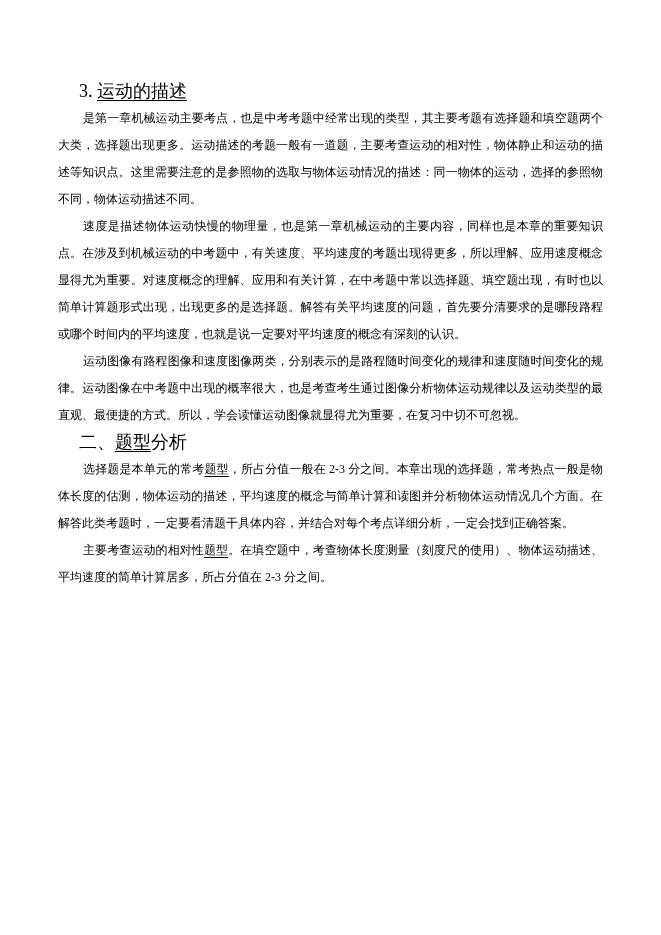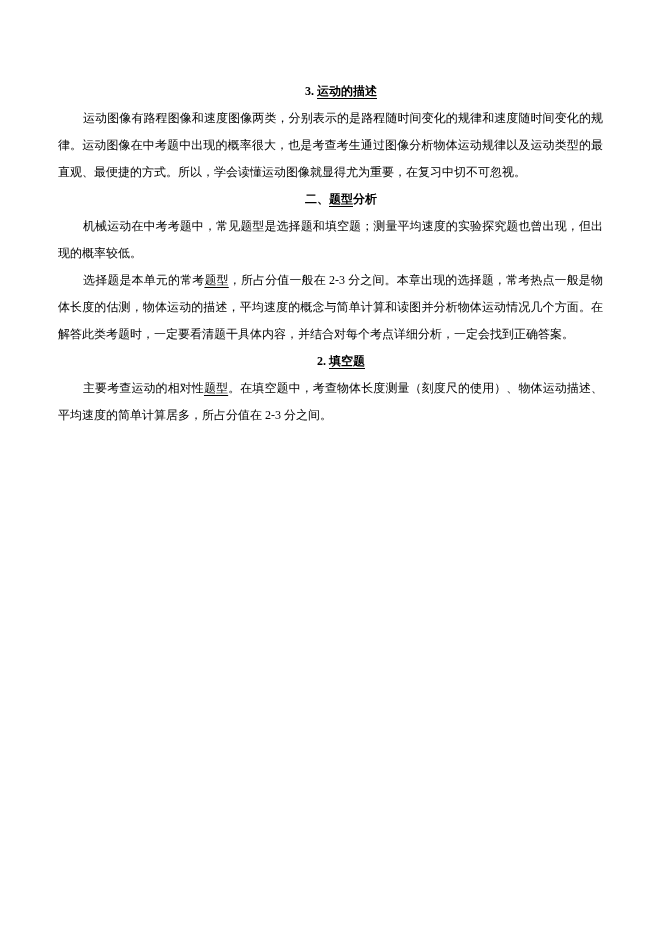--- a/index.html
+++ b/index.html
@@ -24,55 +24,55 @@
     font-size: 12px;
     line-height: 27px;
     color: #000000;
     text-align: justify;
   }
   .doc > * + * {
     margin-top: 9px;
   }
   .hd {
     margin: 0;
-    font-size: 12px;
-    font-weight: bold;
+    font-size: 18px;
+    font-weight: normal;
     line-height: 27px;
     text-indent: 21px;
-    text-align: center;
+    text-align: left;
   }
   .para {
     margin: 0;
     text-indent: 25px;
   }
   .u {
     text-decoration: underline;
     text-underline-offset: 3px;
     text-decoration-thickness: 1px;
   }
 </style>
 </head>
 <body>
 
 <div class="page">
   <div class="doc">
 
     <h3 class="hd"><span>3. </span><span class="u">运动的描述</span></h3>
 
+    <p class="para"><span>是第一章机械运动主要考点，也是中考考题中经常出现的类型，其主要考题有选择题和填空题两个大类，选择题出现更多。运动描述的考题一般有一道题，主要考查运动的相对性，物体静止和运动的描述等知识点。这里需要注意的是参照物的选取与物体运动情况的描述：同一物体的运动，选择的参照物不同，物体运动描述不同。</span></p>
 
 
+    <p class="para"><span>速度是描述物体运动快慢的物理量，也是第一章机械运动的主要内容，同样也是本章的重要知识点。在涉及到机械运动的中考题中，有关速度、平均速度的考题出现得更多，所以理解、应用速度概念显得尤为重要。对速度概念的理解、应用和有关计算，在中考题中常以选择题、填空题出现，有时也以简单计算题形式出现，出现更多的是选择题。解答有关平均速度的问题，首先要分清要求的是哪段路程或哪个时间内的平均速度，也就是说一定要对平均速度的概念有深刻的认识。</span></p>
 
 
     <p class="para"><span>运动图像有路程图像和速度图像两类，分别表示的是路程随时间变化的规律和速度随时间变化的规律。运动图像在中考题中出现的概率很大，也是考查考生通过图像分析物体运动规律以及运动类型的最直观、最便捷的方式。所以，学会读懂运动图像就显得尤为重要，在复习中切不可忽视。</span></p>
 
     <h3 class="hd"><span>二、</span><span class="u">题型</span><span>分析</span></h3>
 
-    <p class="para"><span>机械运动在中考考题中，常见题型是选择题和填空题；测量平均速度的实验探究题也曾出现，但出现的概率较低。</span></p>
 
 
     <p class="para"><span>选择题是本单元的常考</span><span class="u">题型</span><span>，所占分值一般在 2-3 分之间。本章出现的选择题，常考热点一般是物体长度的估测，物体运动的描述，平均速度的概念与简单计算和读图并分析物体运动情况几个方面。在解答此类考题时，一定要看清题干具体内容，并结合对每个考点详细分析，一定会找到正确答案。</span></p>
 
-    <h3 class="hd"><span>2. </span><span class="u">填空题</span></h3>
 
     <p class="para"><span>主要考查运动的相对性</span><span class="u">题型</span><span>。在填空题中，考查物体长度测量（刻度尺的使用）、物体运动描述、平均速度的简单计算居多，所占分值在 2-3 分之间。</span></p>
 
   </div>
 </div>
 
 </body></html>

